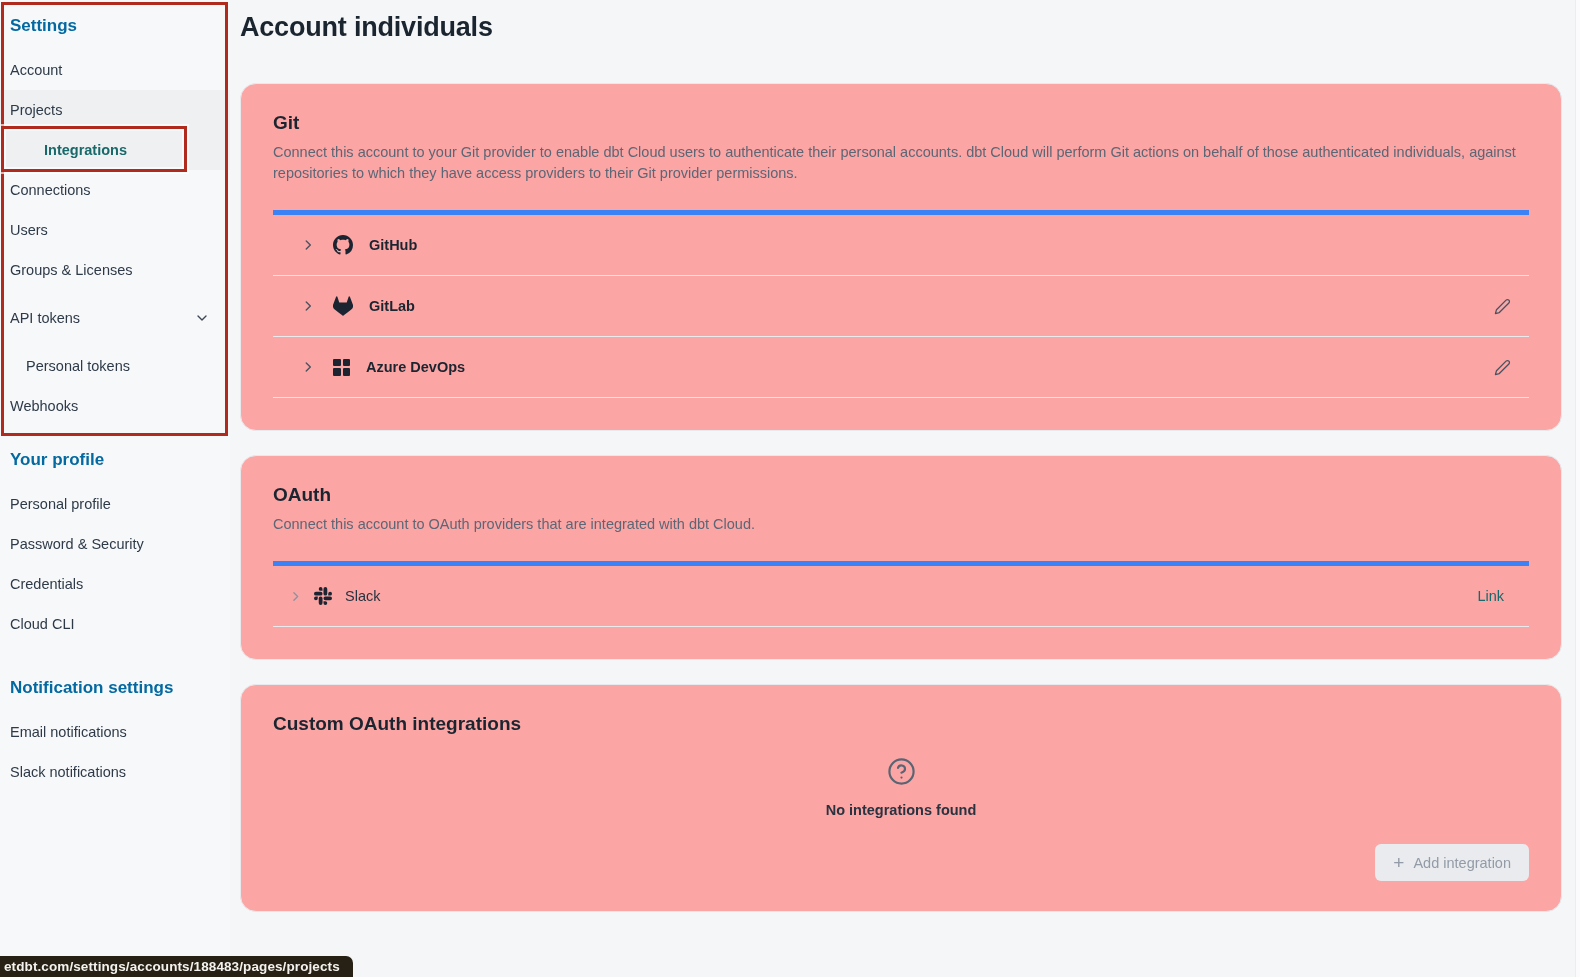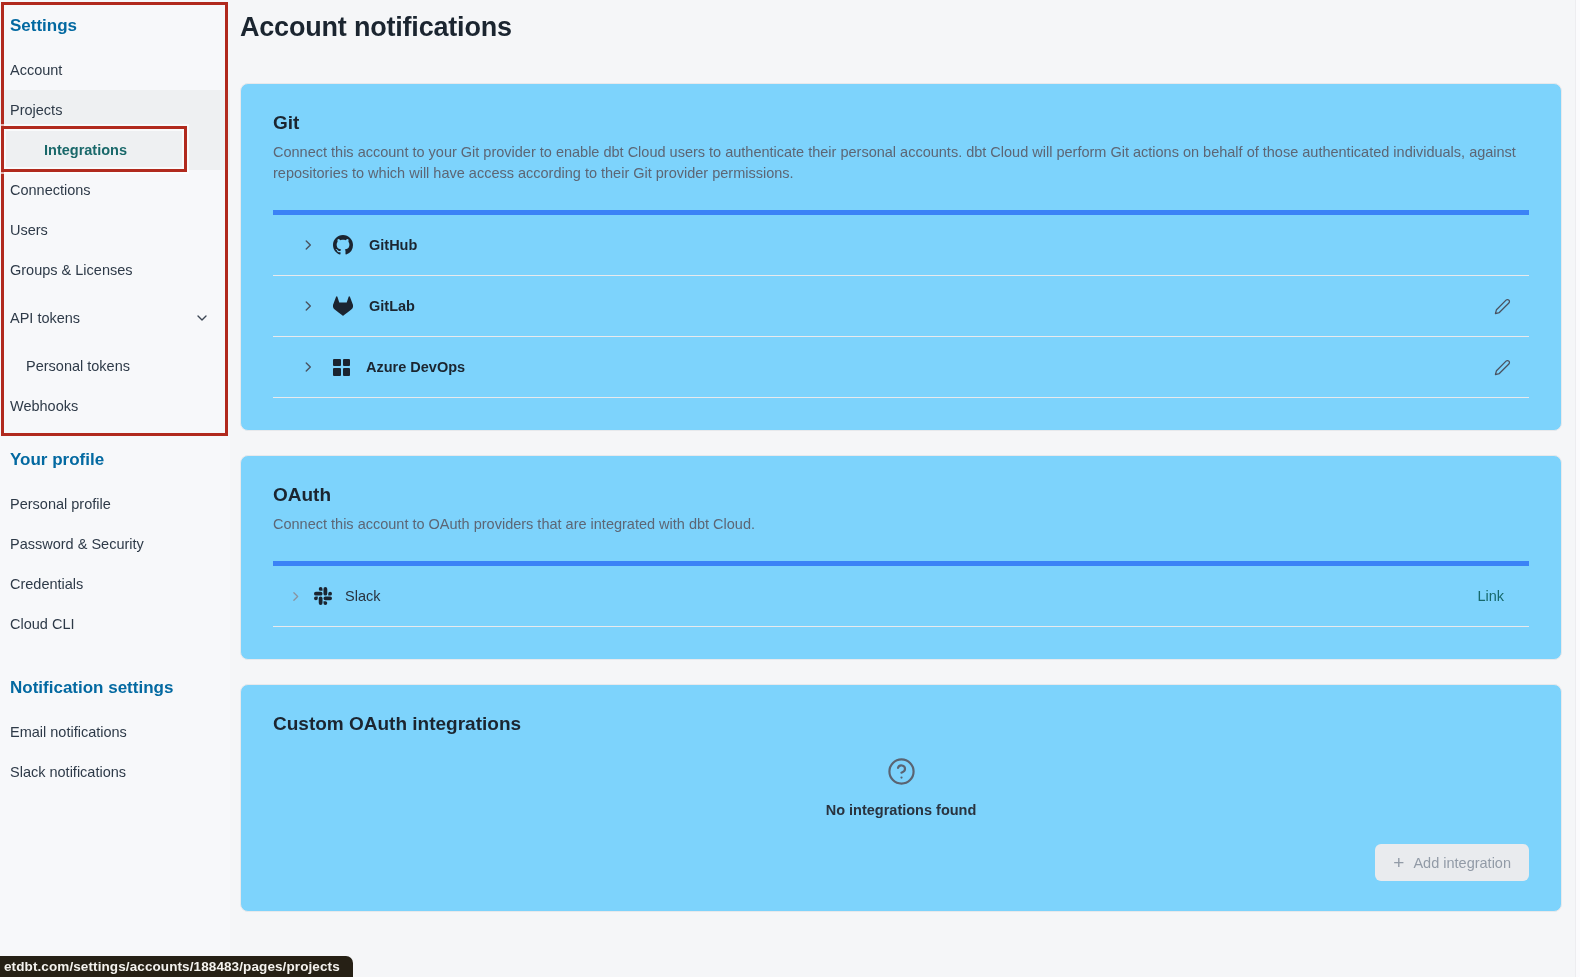--- a/index.html
+++ b/index.html
@@ -44,22 +44,22 @@
 
   
   .main {
     position:absolute; left:230px; top:0; right:0; bottom:0;
     padding:12px 0 0 10px;
   }
   .page-title {
     font-size:27px; font-weight:700; color:#1b2530; letter-spacing:-0.2px;
   }
   .card {
-    width:1322px; background:#7dd3fc;
-    border:1px solid #e7e9ec; border-radius:8px;
+    width:1322px; background:#fca5a5;
+    border:1px solid #e7e9ec; border-radius:16px;
     padding:28px 32px 0;
     margin-top:24px;
   }
   .card.first { margin-top:40px; }
   .section-title { font-size:19px; font-weight:700; color:#1b2530; margin-bottom:8px; }
   .section-desc {
     font-size:14.5px; color:#5c6675; line-height:1.45; max-width:1252px; margin-bottom:26px;
   }
 
   .rows { border-top:5px solid #3b82f6; }
@@ -179,25 +179,25 @@
   </div>
   <div class="nav-item">
     <span>Slack notifications</span>
   </div>
 </nav>
 
 <div class="anno anno-outer"></div>
 <div class="anno anno-inner"></div>
 
 <main class="main">
-  <h1 class="page-title">Account notifications</h1>
+  <h1 class="page-title">Account individuals</h1>
 
   <section class="card first">
     <div class="section-title">Git</div>
-    <p class="section-desc">Connect this account to your Git provider to enable dbt Cloud users to authenticate their personal accounts. dbt Cloud will perform Git actions on behalf of those authenticated individuals, against repositories to which will have access according to their Git provider permissions.</p>
+    <p class="section-desc">Connect this account to your Git provider to enable dbt Cloud users to authenticate their personal accounts. dbt Cloud will perform Git actions on behalf of those authenticated individuals, against repositories to which they have access providers to their Git provider permissions.</p>
 
     <div class="rows">
       <div class="int-row">
         <span class="chev">
           <svg width="14" height="14" viewBox="0 0 24 24" fill="none" stroke="#4a5360" stroke-width="2.4" stroke-linecap="round" stroke-linejoin="round">
               <path d="M9 5l7 7-7 7"></path>
             </svg>
         </span>
         <span class="brand">
           <svg width="20" height="20" viewBox="0 0 16 16" fill="#1b2430">

